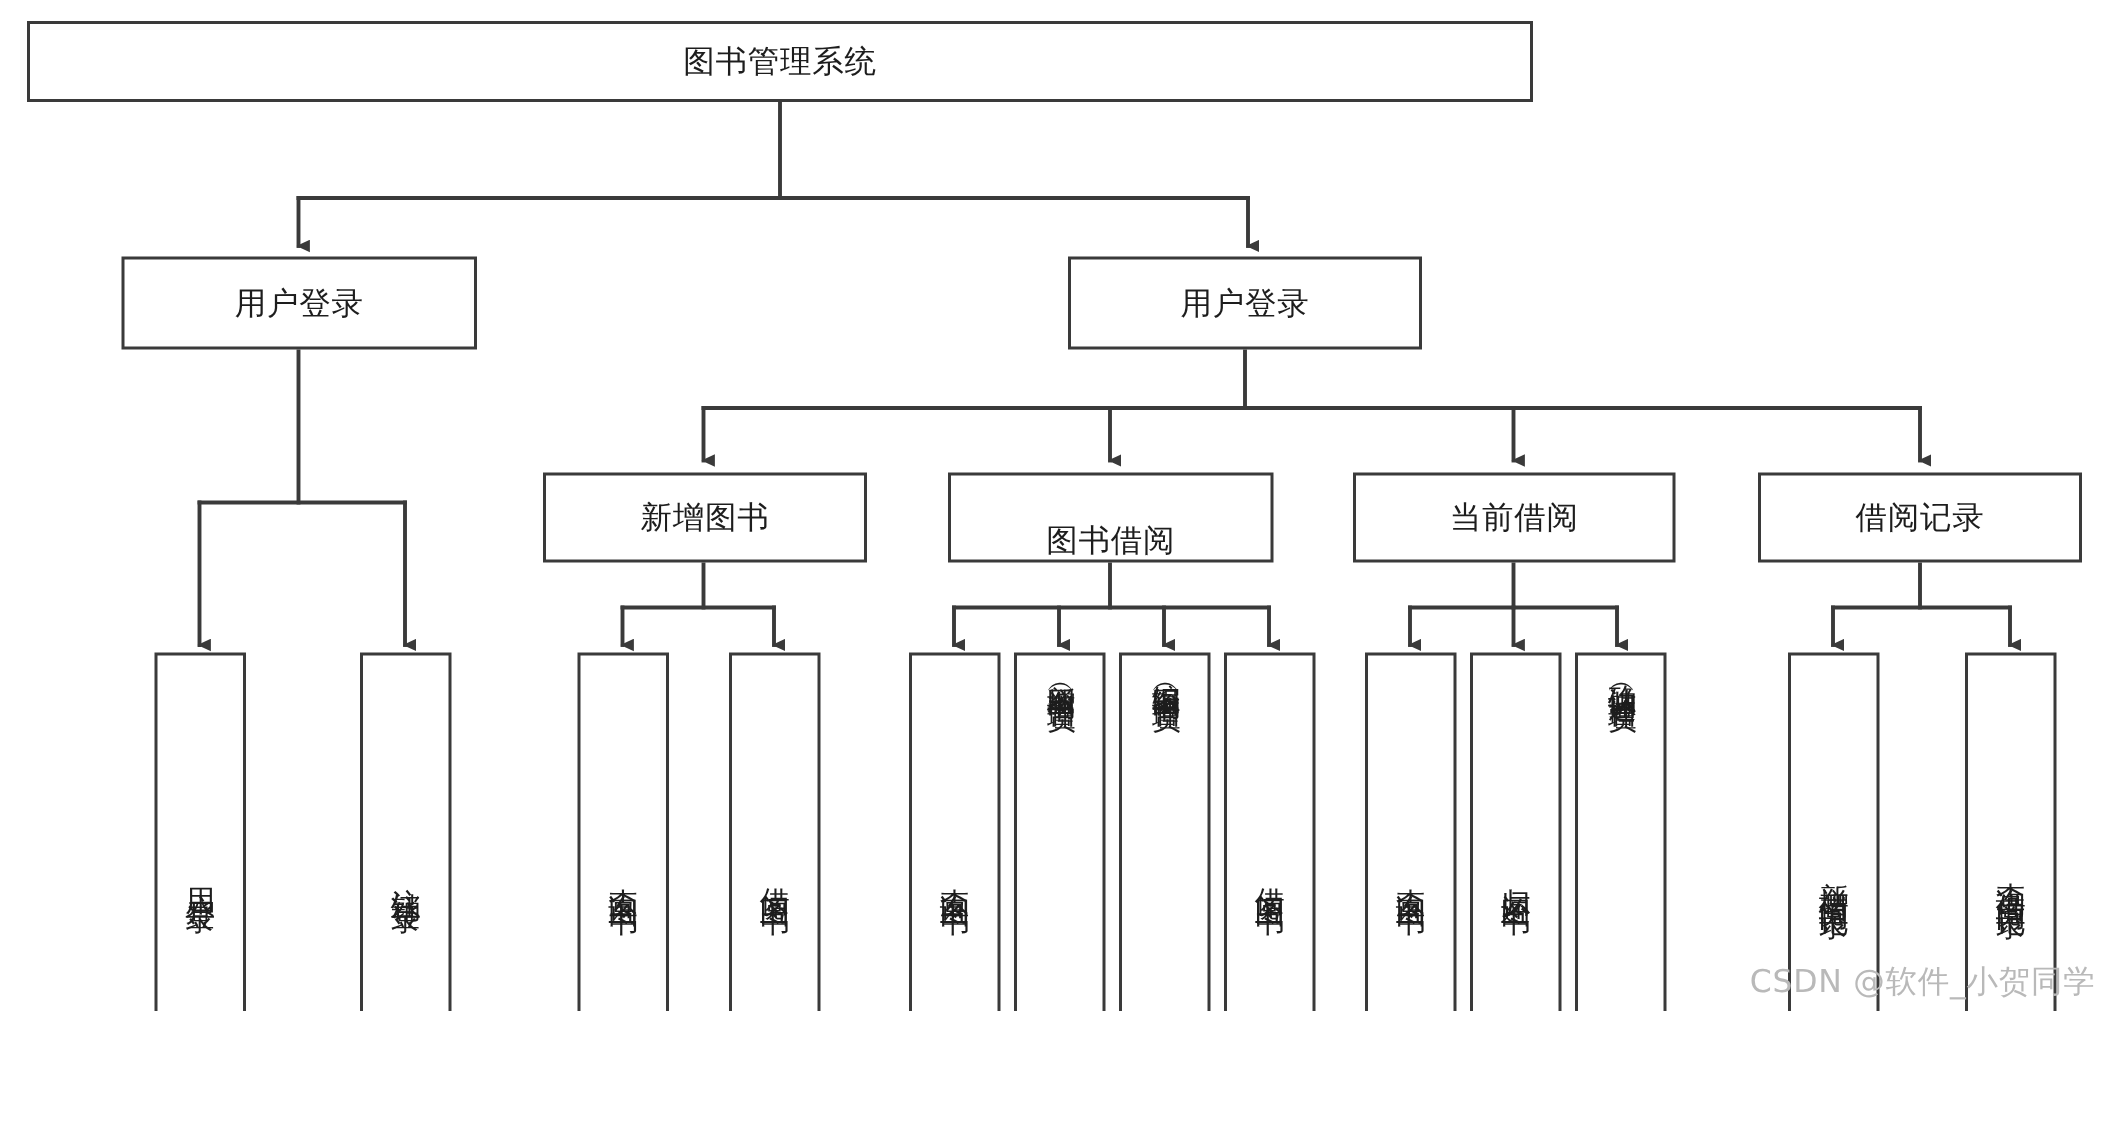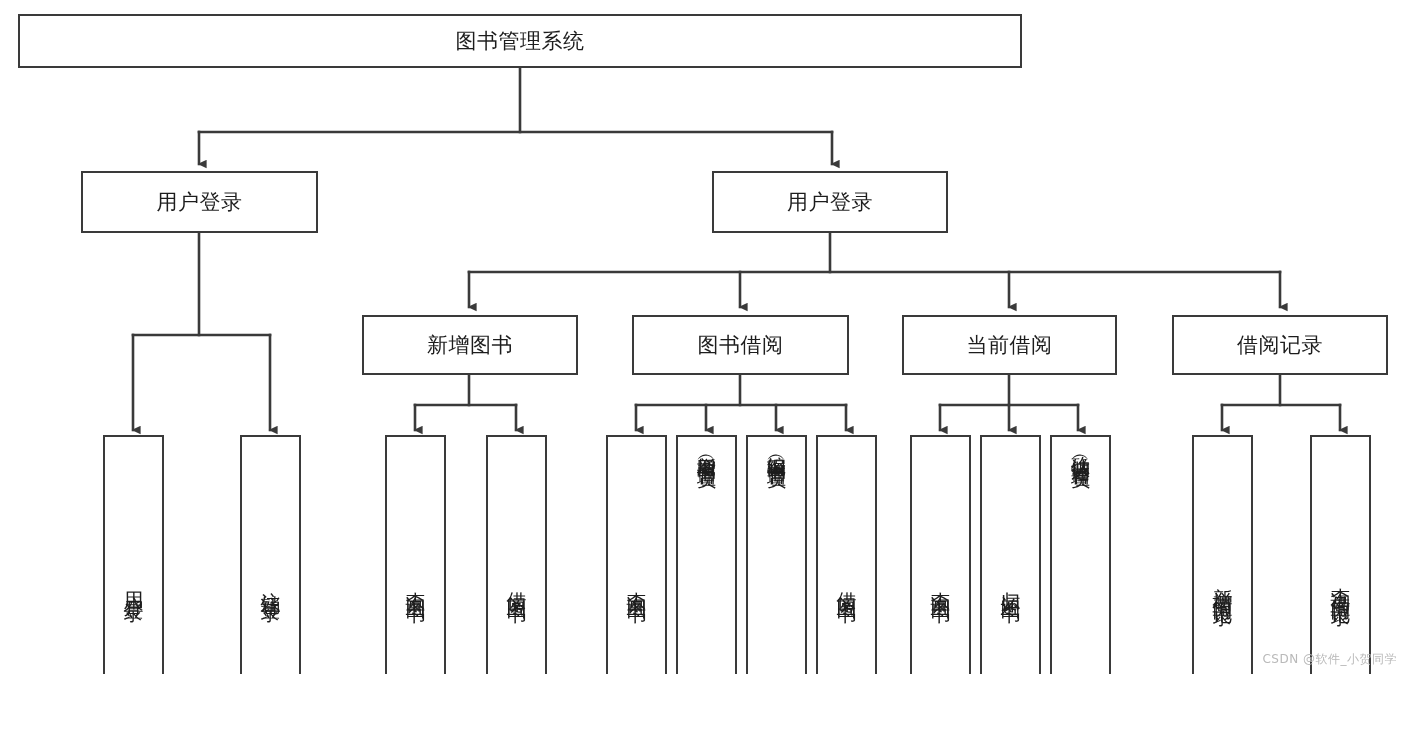--- a/index.html
+++ b/index.html
@@ -69,21 +69,21 @@
     letter-spacing: 2px;
   }
   .node.vert.centered {
     align-items: center;
     padding-top: 0;
   }
   #watermark {
     position: absolute;
     right: 8px;
     bottom: 6px;
-    font-size: 12px;
+    font-size: 21px;
     color: #b9b9b9;
     letter-spacing: 0.5px;
     white-space: nowrap;
     user-select: none;
   }
 </style>
 </head>
 <body>
 
 <div id="diagram-root">
@@ -148,21 +148,21 @@
   <div class="node horiz" style="left:81px; top:171px; width:237px; height:62px;">
     <span class="node-label">用户登录</span>
   </div>
   <div class="node horiz" style="left:712px; top:171px; width:236px; height:62px;">
     <span class="node-label">用户登录</span>
   </div>
 
   <div class="node horiz" style="left:362px; top:315px; width:216px; height:60px;">
     <span class="node-label">新增图书</span>
   </div>
-  <div class="node horiz" style="left:632px; top:315px; width:217px; height:60px;">
+  <div class="node horiz" style="left:632px; top:315px; width:217px; height:60px;align-items:flex-end;">
     <span class="node-label">图书借阅</span>
   </div>
   <div class="node horiz" style="left:1172px; top:315px; width:216px; height:60px;">
     <span class="node-label">借阅记录</span>
   </div>
   <div class="node horiz" style="left:902px; top:315px; width:215px; height:60px;">
     <span class="node-label">当前借阅</span>
   </div>
 
   <div class="node vert centered" style="left:103px; top:435px; width:61px; height:298px;">

